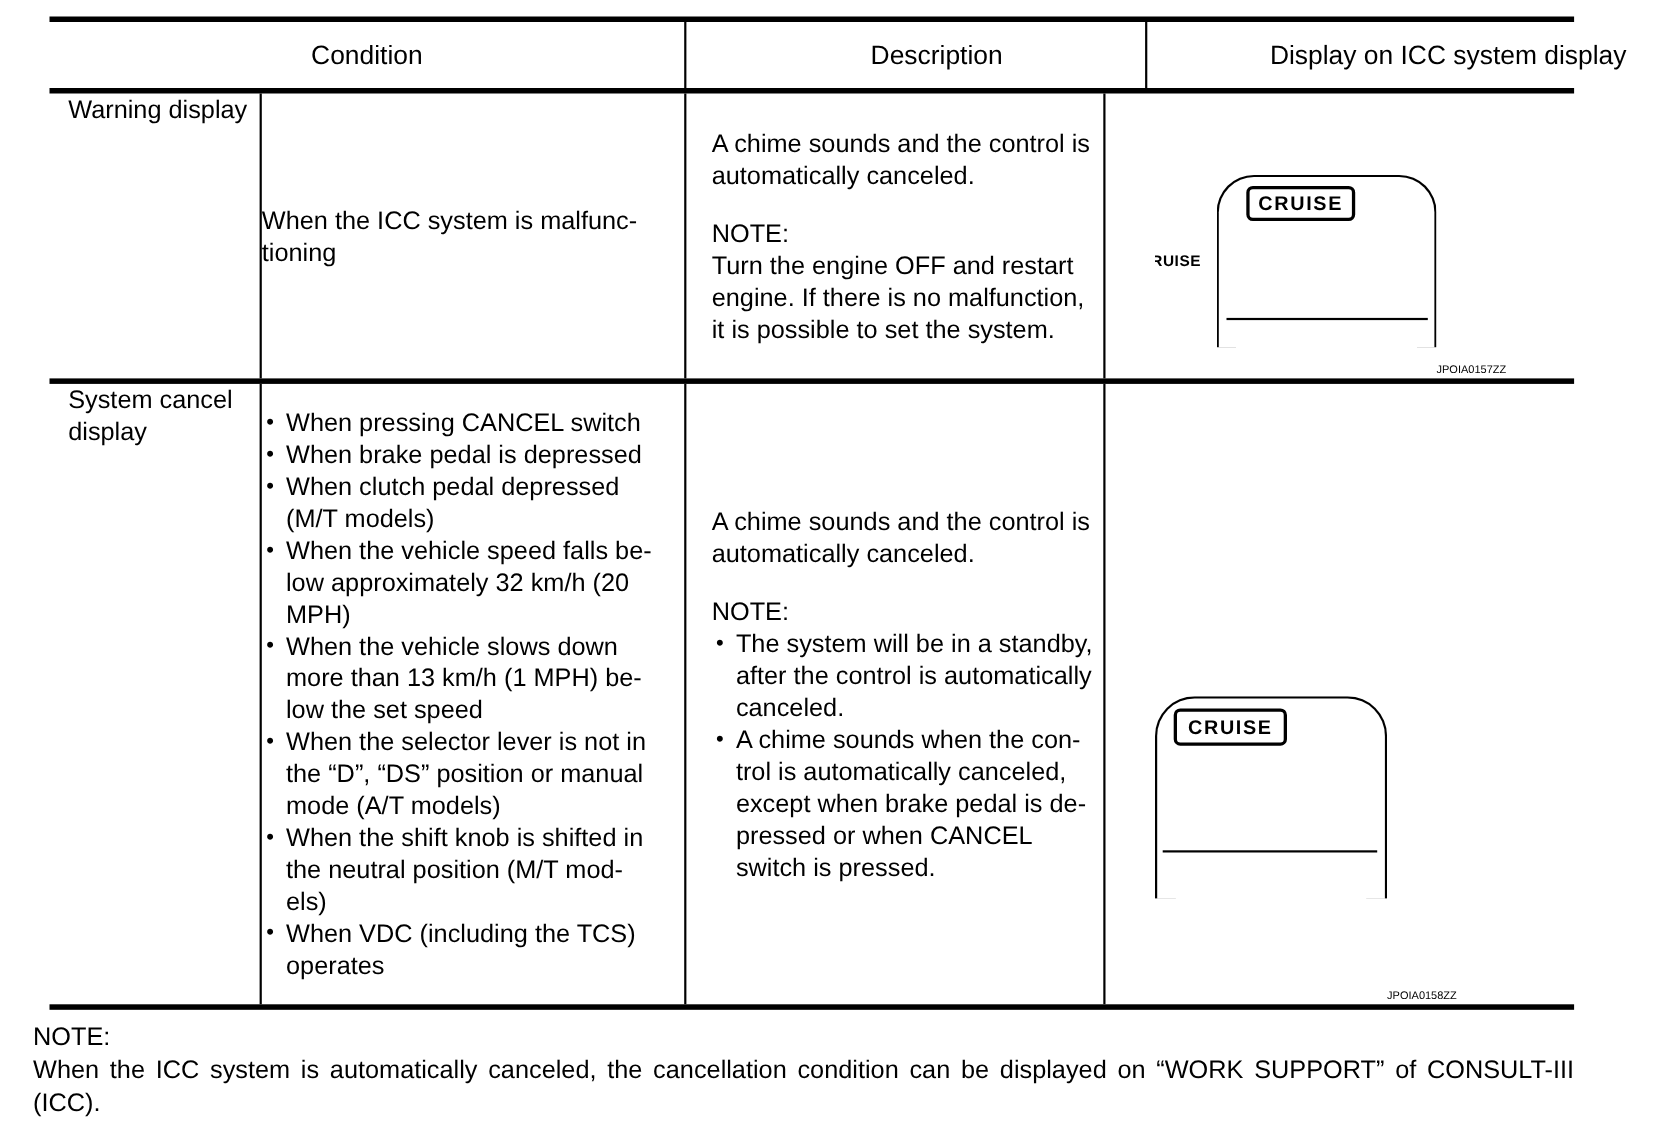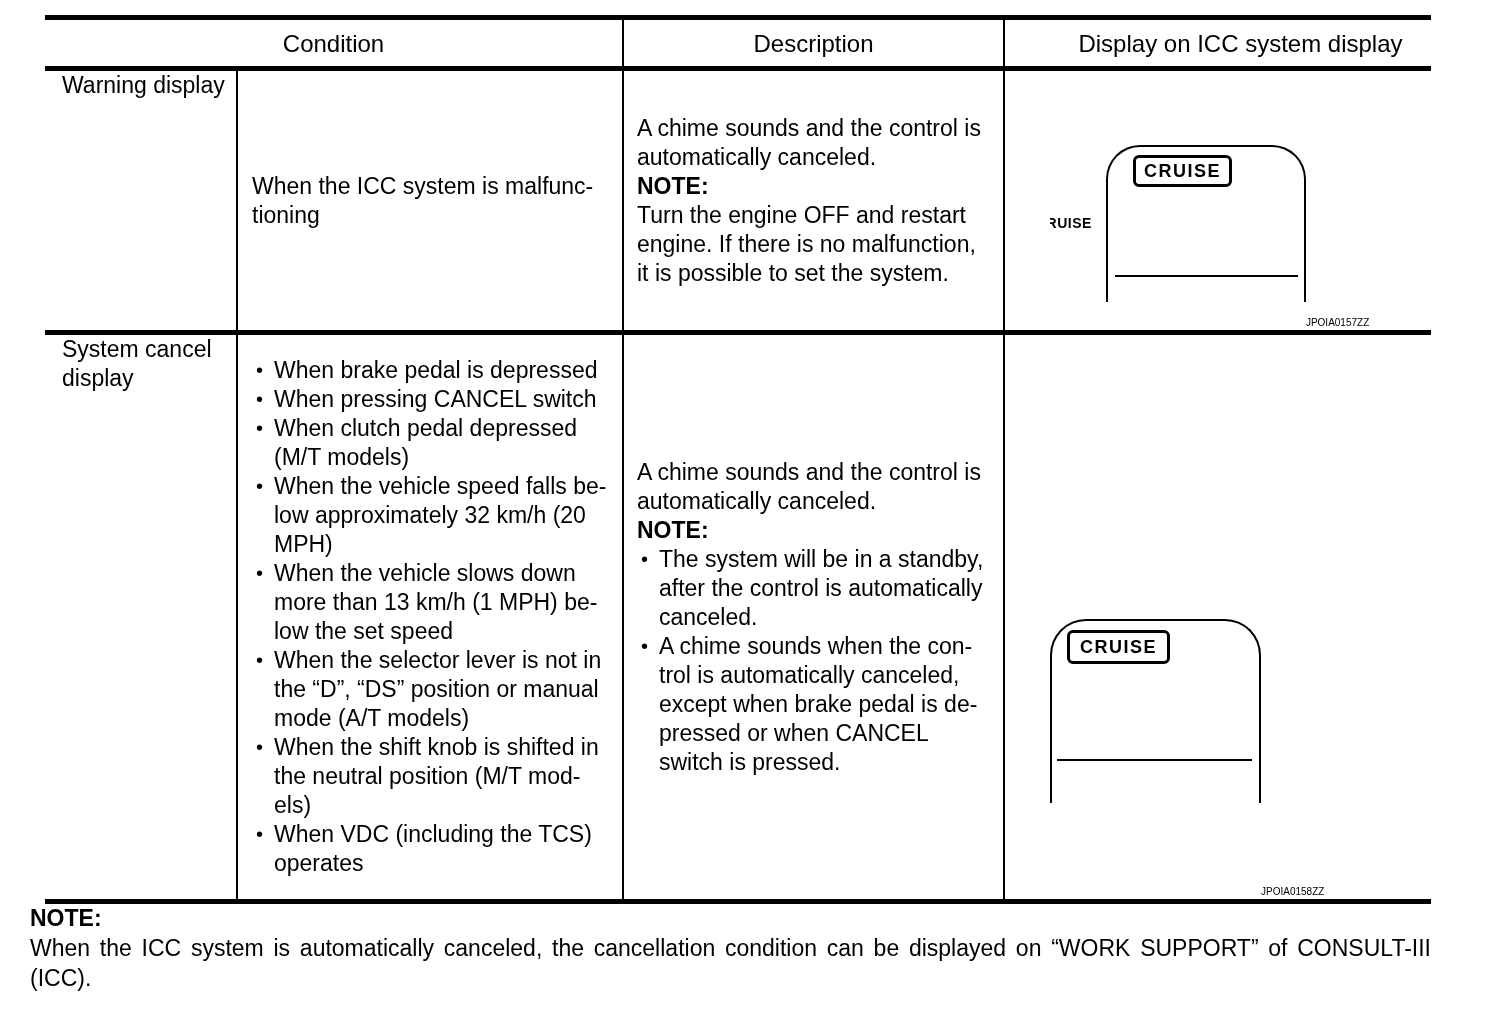--- a/index.html
+++ b/index.html
@@ -6,31 +6,31 @@
   body {
     width:1504px; height:1028px;
     background:#ffffff; color:#000000;
     font-family:"Liberation Sans", sans-serif;
     font-size:23px; line-height:29px;
     position:relative; overflow:hidden;
   }
   .doc-table { position:absolute; left:45px; top:15px; width:1386px; }
   .rule { height:5px; background:#000; }
   .row { display:grid; }
-  .hdr { grid-template-columns:579px 381px 426px; height:46px; font-size:24px; }
+  .hdr { grid-template-columns:579px 381px 426px; height:60px; font-size:24px;gap:38px; }
   .row1 { grid-template-columns:193px 386px 381px 426px; height:259px; }
   .row2 { grid-template-columns:193px 386px 381px 426px; height:564px; }
   .cell { border-right:2px solid #000; box-sizing:border-box; overflow:hidden; }
   .row .cell:last-child { border-right:none;margin-left:45px; }
   .hcell { display:flex; align-items:center; justify-content:center; }
   .c1 { display:flex; flex-direction:column; justify-content:flex-start; padding-left:17px; }
-  .c2 { display:flex; flex-direction:column; justify-content:center; padding-left:14px; padding-right:4px; }
-  .c3 { display:flex; flex-direction:column; justify-content:center; padding-left:13px; padding-right:6px; }
+  .c2 { display:flex; flex-direction:column; justify-content:center; padding-right:4px; }
+  .c3 { display:flex; flex-direction:column; justify-content:center; padding-left:23px; padding-right:6px; }
   .prelines { white-space:pre-line; }
-  .note-label { font-weight:bold; }
+  .note-label { font-weight:normal;margin-top:24px; }
   ul.bullets { list-style:none; margin:0; padding:0; }
   .bullets li { position:relative; padding-left:22px; white-space:pre-line; }
   .bullets li::before { content:"\2022"; position:absolute; left:4px; top:0; font-size:20px; }
   
   .figure-cell { display:flex; align-items:center; justify-content:flex-start; }
   .fc1 { padding-top:46px; }
   .fc2 { padding-top:188px; }
   .fig-top-label { font-weight:bold; font-size:14px; line-height:16px; letter-spacing:0.5px; margin-bottom:2px; transform:translateX(-14px); }
   .meter { position:relative; box-sizing:border-box; border:2.5px solid #000; border-bottom:none; background:#fff; }
   .meter-1 { width:200px; height:157px; border-radius:34px 34px 0 0; }
@@ -100,22 +100,22 @@
 
   <div class="rule"></div>
 
   <div class="row row2">
     <div class="cell c1">
       <span class="prelines">System cancel
 display</span>
     </div>
     <div class="cell c2">
       <ul class="bullets">
+          <li>When pressing CANCEL switch</li>
           <li>When brake pedal is depressed</li>
-          <li>When pressing CANCEL switch</li>
           <li>When clutch pedal depressed
 (M/T models)</li>
           <li>When the vehicle speed falls be-
 low approximately 32 km/h (20
 MPH)</li>
           <li>When the vehicle slows down
 more than 13 km/h (1 MPH) be-
 low the set speed</li>
           <li>When the selector lever is not in
 the “D”, “DS” position or manual

